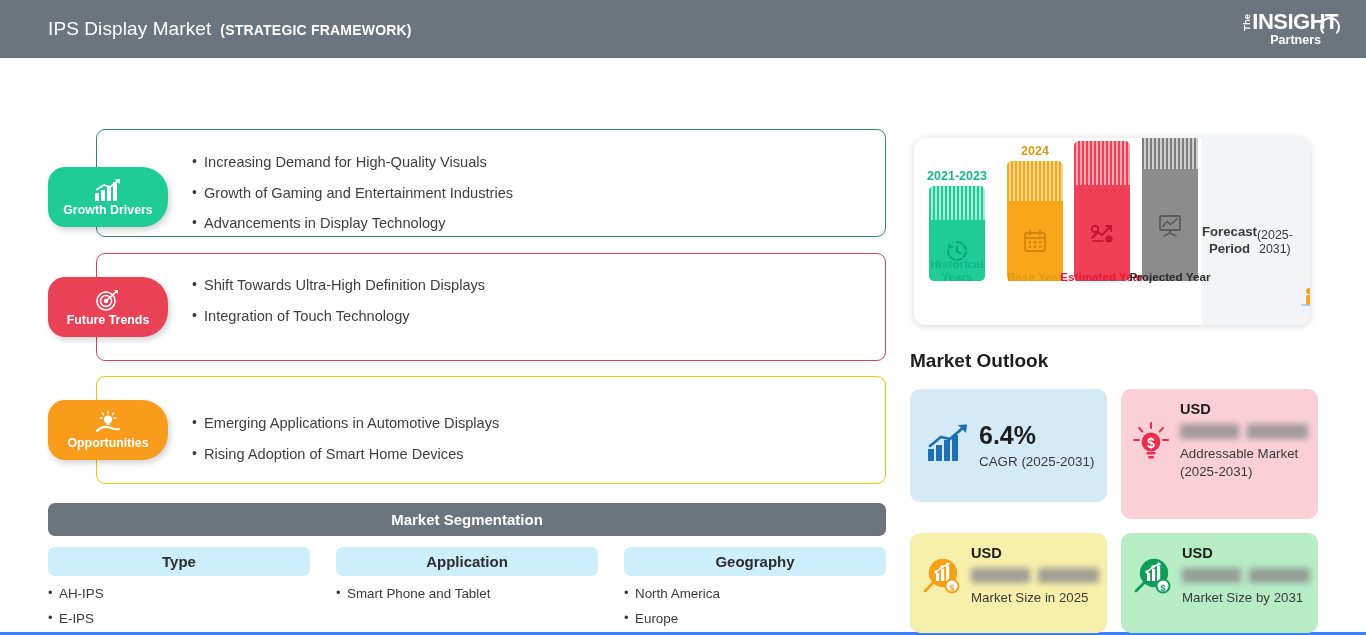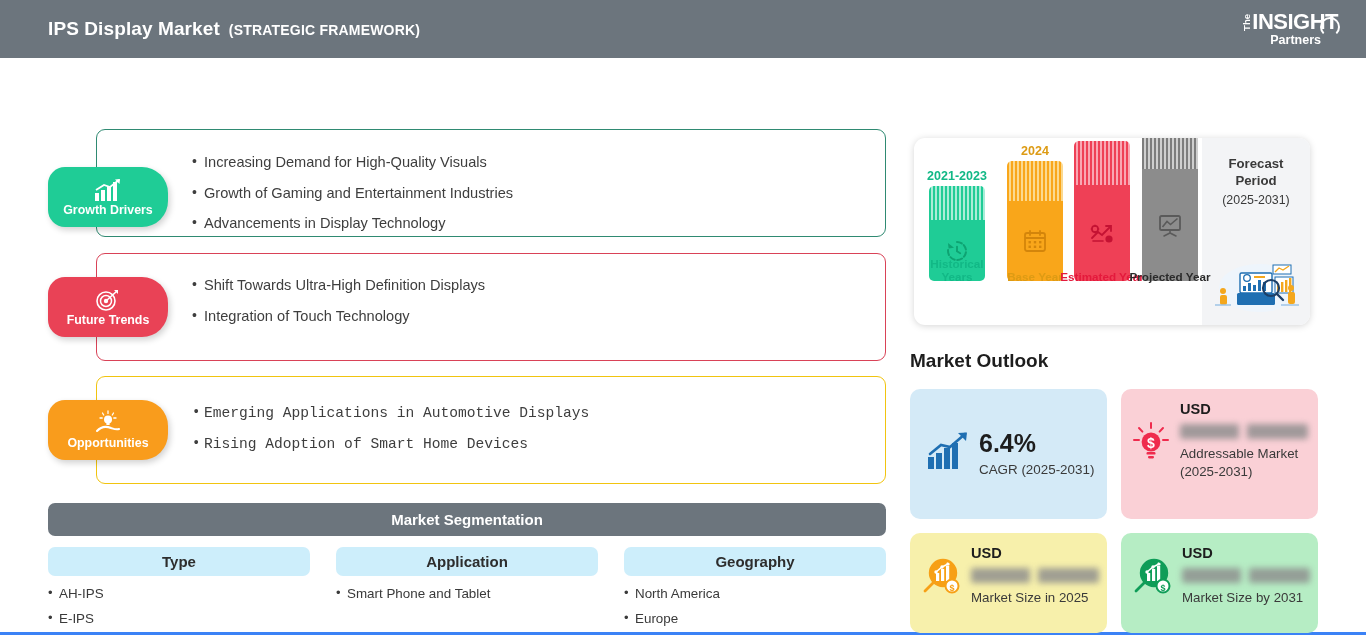--- a/index.html
+++ b/index.html
@@ -16,21 +16,21 @@
   .header{
     height:58px;
     background:#6c757d;
     display:flex;
     align-items:center;
     justify-content:space-between;
     padding:0 22px 0 48px;
     position:relative;
   }
   .header-title-wrap{ display:flex; align-items:baseline; gap:9px; }
-  .header-title{ color:#fff; font-size:19px; font-weight:bold; letter-spacing:.1px; }
+  .header-title{ color:#fff; font-size:19px; font-weight:normal; letter-spacing:.1px; }
   .header-sub{ color:#fff; font-size:14px; font-weight:600; letter-spacing:.2px; }
 
   .logo{ display:flex; align-items:center; position:relative; padding-right:6px;}
   .logo-inner{ display:flex; align-items:flex-start; }
   .logo-the{
     color:#fff; font-size:9.5px; font-weight:bold;
     writing-mode:vertical-rl; transform:rotate(180deg);
     letter-spacing:0px; line-height:1; margin-right:1px; margin-top:2px;
   }
   .logo-right{ display:flex; flex-direction:column; align-items:flex-end; }
@@ -108,36 +108,36 @@
     width:56px; border-radius:5px; position:relative; overflow:hidden;
     display:flex; flex-direction:column; justify-content:flex-end;
   }
   .bar-stripes{ width:100%; }
   .bar-solid{ width:100%; display:flex; align-items:center; justify-content:center;}
   .bar-caption{
     position:absolute; bottom:-2px; width:84px; text-align:center;
     font-size:11.7px; font-weight:bold; line-height:1.12;
   }
   .fc-right{
-    width:108px; background:#f3f4f6; display:flex; flex-direction:column;
+    width:108px; background:#f3f4f6; display:flex; flex-direction:row;
     align-items:center; padding-top:18px;
   }
   .fc-title{ font-size:13.2px; font-weight:bold; color:#3a3a3a; text-align:center; line-height:1.28; }
   .fc-range{ font-size:12.4px; color:#3a3a3a; text-align:center; margin-top:3px;}
   .fc-illus{ margin-top:auto; margin-bottom:8px; }
 
   
   .outlook-title{
     position:absolute; left:910px; top:292px; font-size:19px; font-weight:bold; color:#1d1d1d;
   }
   .cards{ position:absolute; left:910px; top:331px; width:408px;
           display:flex; flex-wrap:wrap; gap:14px; }
   .card{ width:197px; border-radius:10px; padding:12px 12px 12px 10px;
          display:flex; align-items:flex-start; gap:9px; }
-  .card-cagr{ background:#d4eaf7; height:130px; align-items:center; justify-content:flex-start; padding-left:16px;}
+  .card-cagr{ background:#d4eaf7; height:113px; align-items:center; justify-content:flex-start; padding-left:16px;}
   .card-body{ display:flex; flex-direction:column; }
   .card-usd{ font-size:14.6px; font-weight:bold; color:#1d1d1d; line-height:1.1;}
   .card-blur{
     height:15px; width:128px; margin:7px 0 6px 0; border-radius:2px;
     background:linear-gradient(90deg,#8d8d8d 0 46%,transparent 46% 52%,#8d8d8d 52% 100%);
     filter:blur(3.1px); opacity:.82;
   }
   .card-label{ font-size:13.3px; color:#3a3a3a; line-height:1.38; }
   .cagr-val{ font-size:25px; font-weight:bold; color:#1d1d1d; line-height:1; }
   .cagr-label{ font-size:13.4px; color:#3a3a3a; margin-top:6px; }
@@ -197,21 +197,21 @@
         <circle cx="11" cy="13" r="5.5" stroke="#fff" stroke-width="1.5" fill="none"></circle>
         <circle cx="11" cy="13" r="2.2" fill="#fff"></circle>
         <path d="M11 13 L22 3" stroke="#fff" stroke-width="1.6"></path>
         <path d="M19 2 L23 2 L23 6 Z" fill="#fff"></path>
       </svg>
     </span>
     <span class="badge-label">Future Trends</span>
   </div>
 
   <div class="block-box" style="top:318px;height:108px;width:790px;border-color:#f1c40f;"></div>
-  <div class="bullets" style="top:348px;font-family:Liberation Mono, monospace;">
+  <div class="bullets" style="top:358px;">
     <span class="bullet">Emerging Applications in Automotive Displays</span>
     <span class="bullet">Rising Adoption of Smart Home Devices</span>
   </div>
   <div class="badge" style="top:342px;background:#f99c1c;">
     <span class="badge-icon">
       <svg width="30" height="25" viewBox="0 0 30 25">
         <g stroke="#fff" stroke-width="1.3" stroke-linecap="round">
           <path d="M15 1 v2.4"></path>
             <path d="M9.5 3 l1.2 2"></path>
             <path d="M20.5 3 l-1.2 2"></path>

